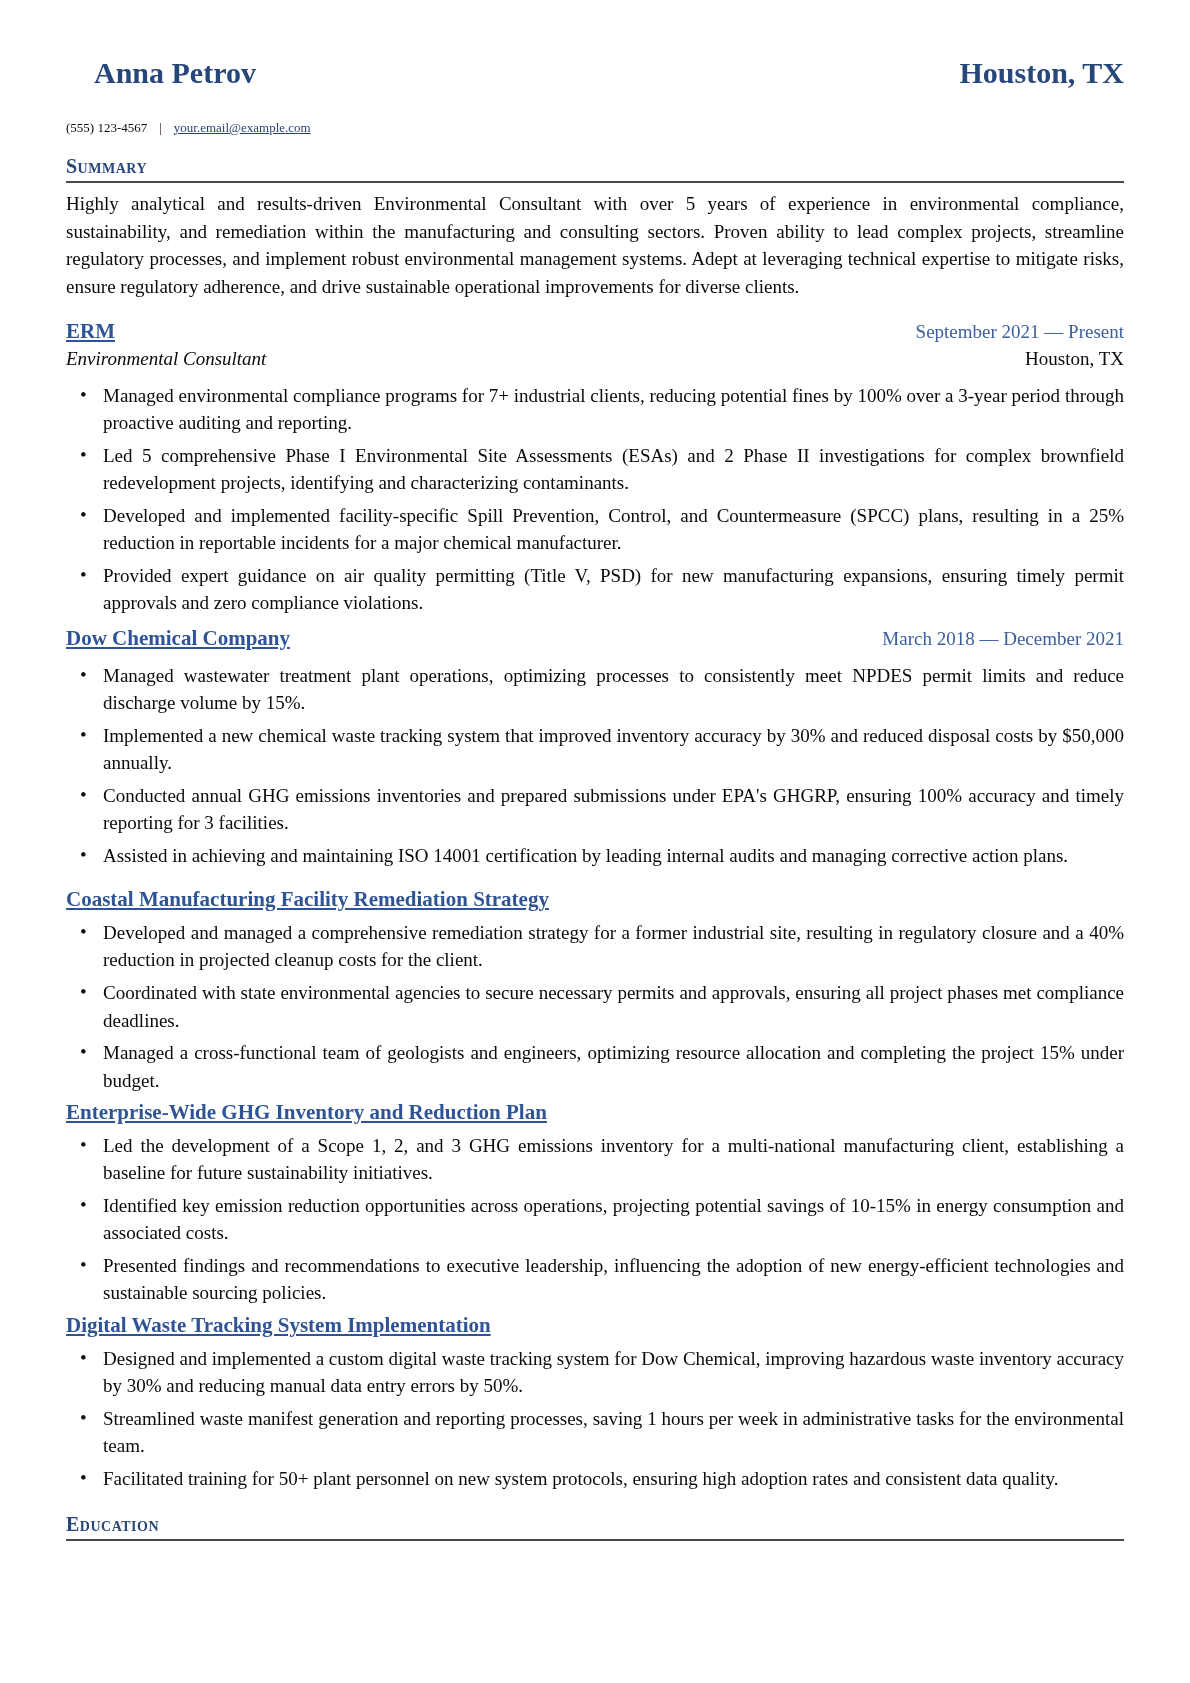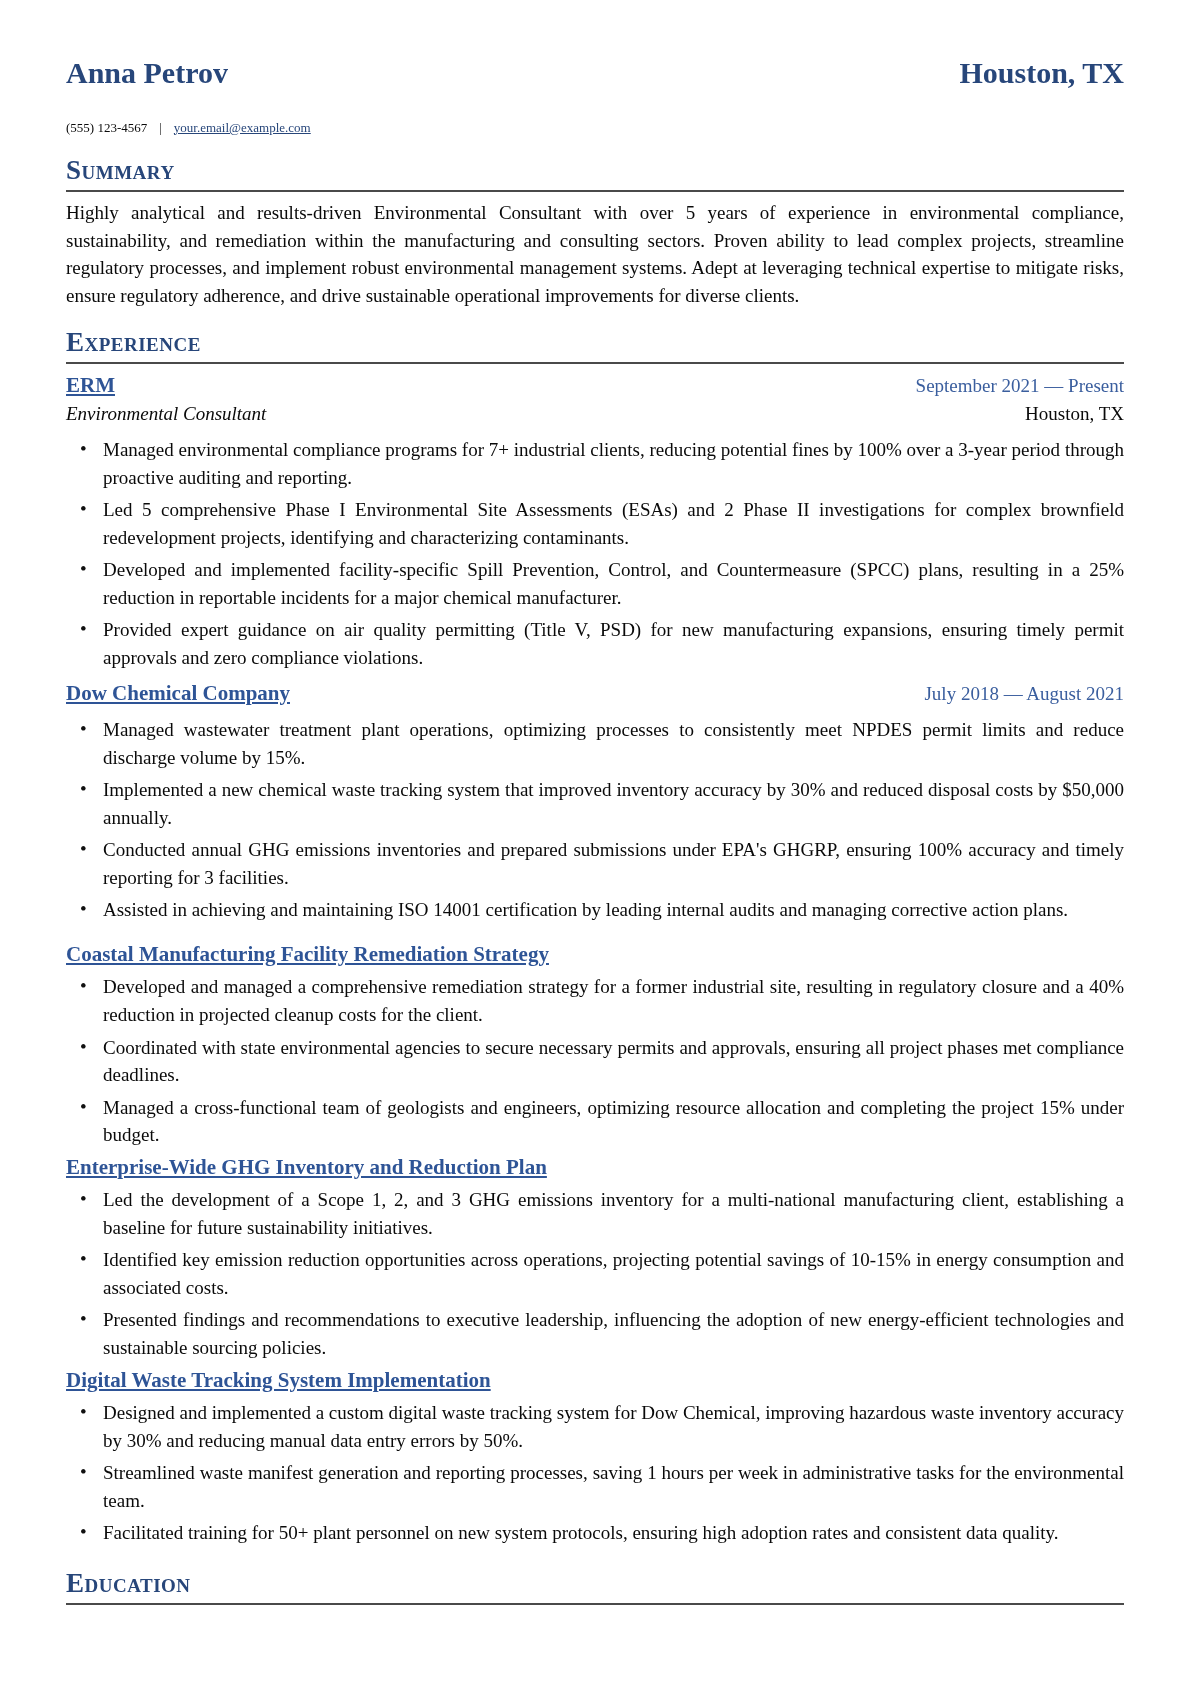--- a/index.html
+++ b/index.html
@@ -23,20 +23,21 @@
   .page {
     width: 1190px;
     min-height: 1683px;
     padding: 56px 66px 40px 66px;
   }
   
   .head-row {
     display: flex;
     justify-content: space-between;
     align-items: baseline;
+    margin-left: 28px;
   }
   .name, .head-loc {
     font-size: 30px;
     font-weight: bold;
     color: var(--heading);
     margin: 0;
     line-height: 1.15;
   }
   .contact {
     margin-top: 28px;
@@ -44,21 +45,21 @@
     color: var(--text);
   }
   .contact .sep { margin: 0 12px; color: #222; }
   .email {
     color: var(--heading);
     text-decoration: underline;
     cursor: pointer;
   }
   
   .sec-title {
-    font-size: 27px;
+    font-size: 20px;
     font-weight: bold;
     font-variant: small-caps;
     letter-spacing: 0.5px;
     color: var(--heading);
     margin: 0;
     padding-bottom: 2px;
     border-bottom: 2px solid var(--rule);
     line-height: 1.25;
   }
   .section { margin-top: 17px; }
@@ -128,21 +129,20 @@
       <span>(555) 123-4567</span><span class="sep">|</span><a class="email">your.email@example.com</a>
     </div>
   </header>
 
   <section class="section">
     <h2 class="sec-title">Summary</h2>
     <p class="summary-text">Highly analytical and results-driven Environmental Consultant with over 5 years of experience in environmental compliance, sustainability, and remediation within the manufacturing and consulting sectors. Proven ability to lead complex projects, streamline regulatory processes, and implement robust environmental management systems. Adept at leveraging technical expertise to mitigate risks, ensure regulatory adherence, and drive sustainable operational improvements for diverse clients.</p>
   </section>
 
   <section class="section">
-    <h2 class="sec-title">Experience</h2>
 
     <div class="entry">
       <div class="entry-row">
         <a class="entity-link">ERM</a>
         <span class="dates">September 2021 — Present</span>
       </div>
       <div class="entry-row">
         <span class="role">Environmental Consultant</span>
         <span class="loc">Houston, TX</span>
       </div>
@@ -150,21 +150,21 @@
         <li>Managed environmental compliance programs for 7+ industrial clients, reducing potential fines by 100% over a 3-year period through proactive auditing and reporting.</li>
         <li>Led 5 comprehensive Phase I Environmental Site Assessments (ESAs) and 2 Phase II investigations for complex brownfield redevelopment projects, identifying and characterizing contaminants.</li>
         <li>Developed and implemented facility-specific Spill Prevention, Control, and Countermeasure (SPCC) plans, resulting in a 25% reduction in reportable incidents for a major chemical manufacturer.</li>
         <li>Provided expert guidance on air quality permitting (Title V, PSD) for new manufacturing expansions, ensuring timely permit approvals and zero compliance violations.</li>
       </ul>
     </div>
 
     <div class="entry">
       <div class="entry-row">
         <a class="entity-link">Dow Chemical Company</a>
-        <span class="dates">July 2018 — August 2021</span>
+        <span class="dates">March 2018 — December 2021</span>
       </div>
       <ul class="blt">
         <li>Managed wastewater treatment plant operations, optimizing processes to consistently meet NPDES permit limits and reduce discharge volume by 15%.</li>
         <li>Implemented a new chemical waste tracking system that improved inventory accuracy by 30% and reduced disposal costs by $50,000 annually.</li>
         <li>Conducted annual GHG emissions inventories and prepared submissions under EPA's GHGRP, ensuring 100% accuracy and timely reporting for 3 facilities.</li>
         <li>Assisted in achieving and maintaining ISO 14001 certification by leading internal audits and managing corrective action plans.</li>
       </ul>
     </div>
   </section>
 

